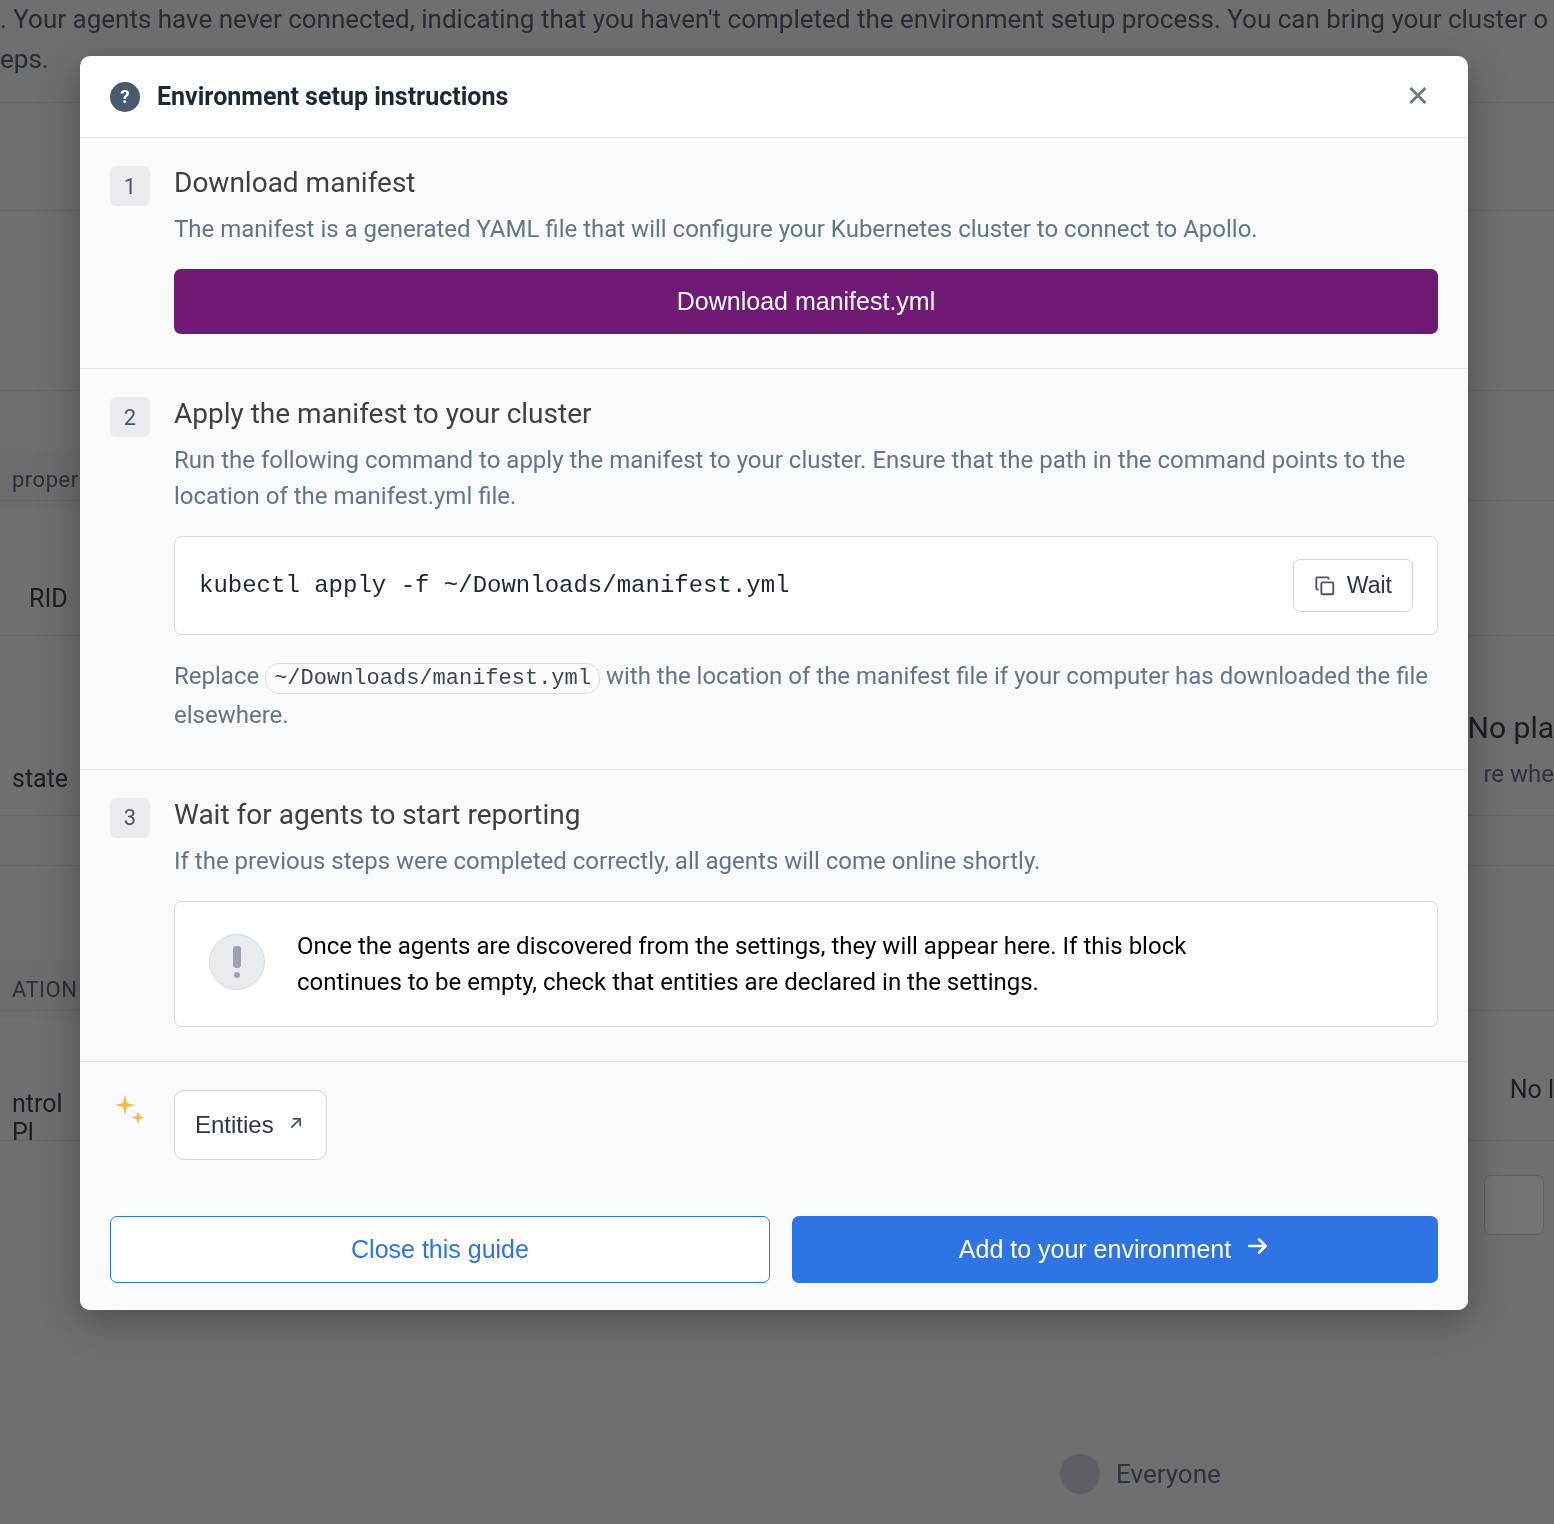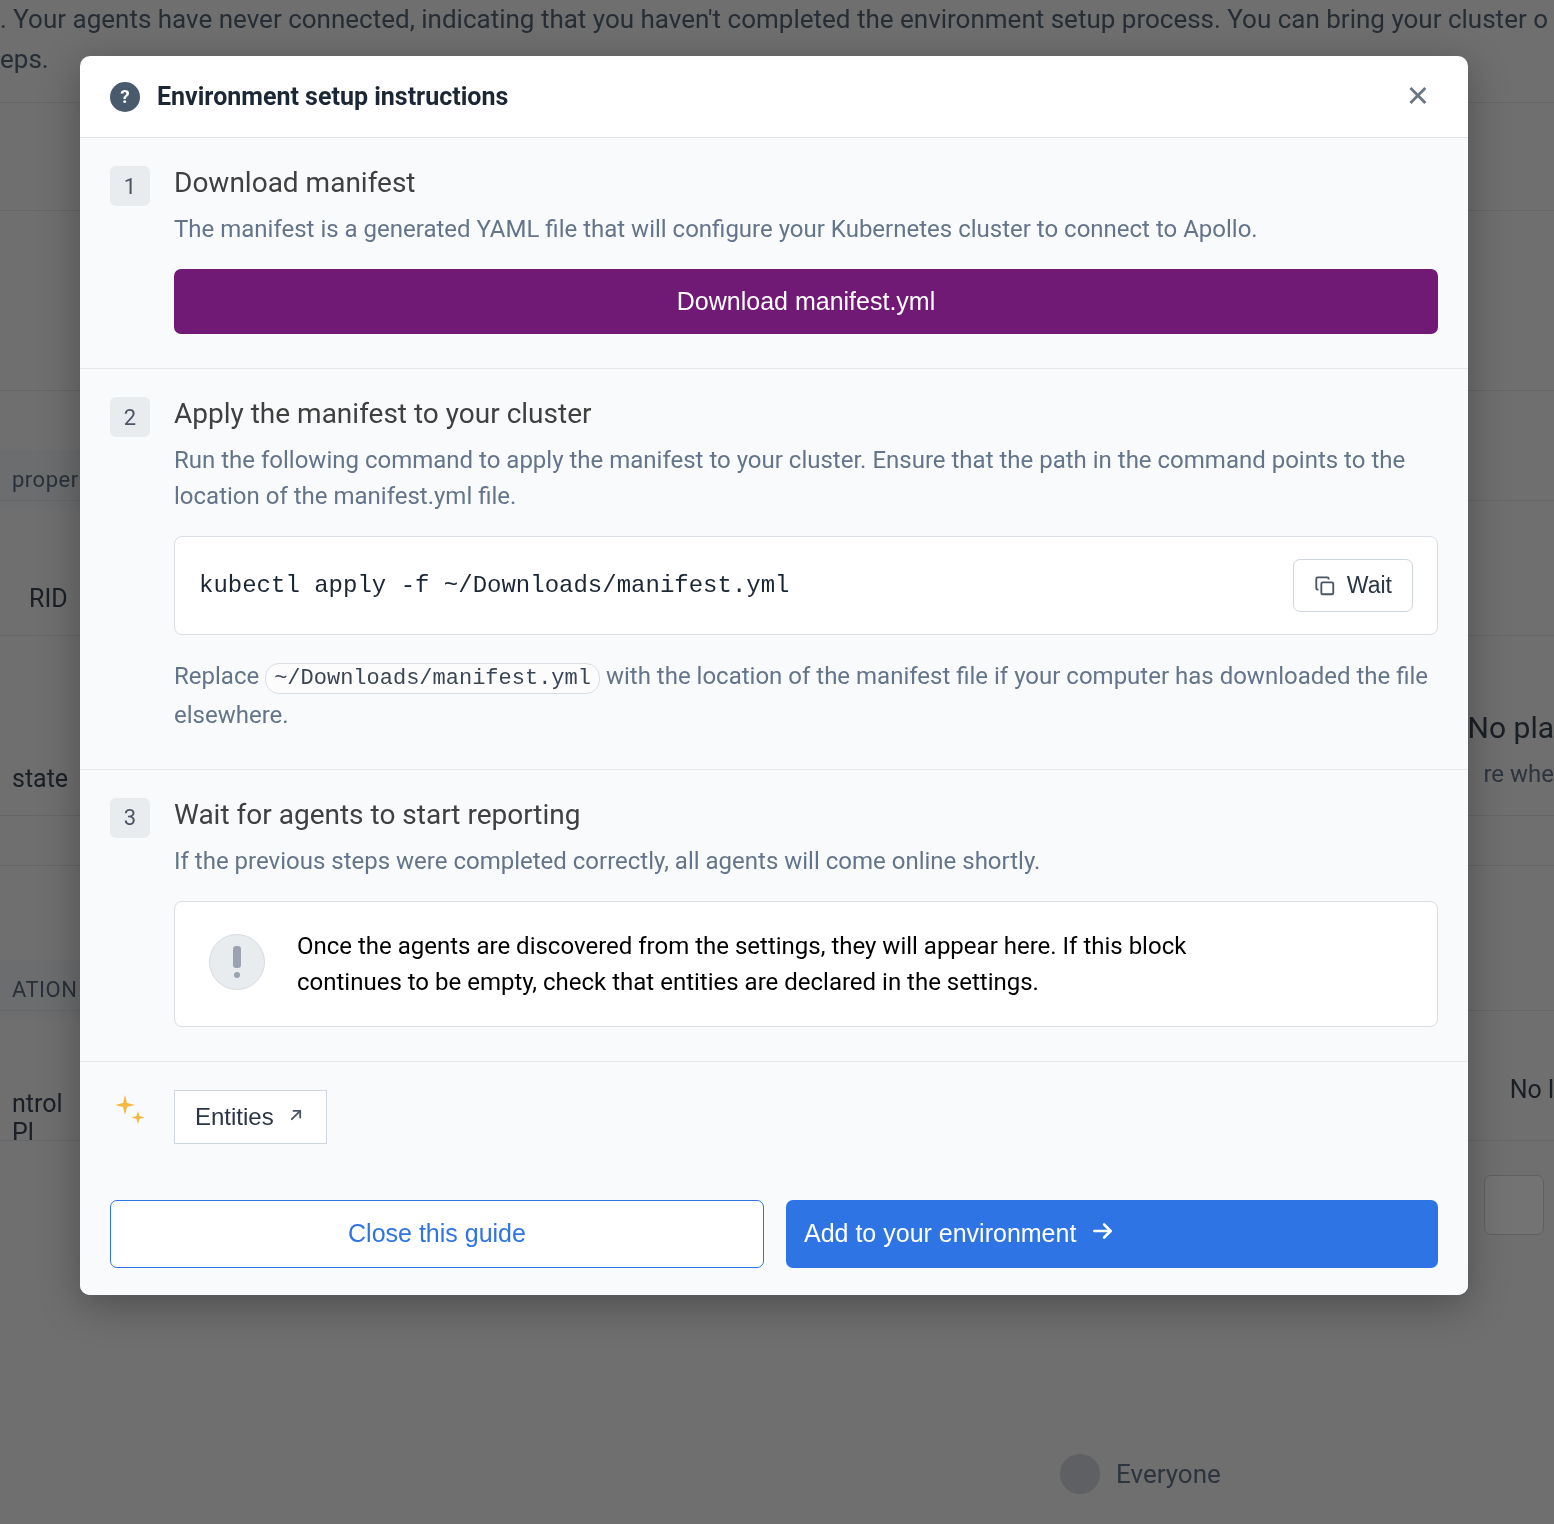--- a/index.html
+++ b/index.html
@@ -224,22 +224,22 @@
       display: flex;
       align-items: flex-start;
       gap: 20px;
     }
     .done-text {
       flex: 1;
     }
     .entities-btn {
       background: #fff;
       border: 1px solid #d0d6dd;
-      border-radius: 0;
-      padding: 12px 20px;
+      border-radius: 10px;
+      padding: 20px 20px;
       font-size: 24px;
       color: #2a3645;
       display: inline-flex;
       align-items: center;
       gap: 12px;
       cursor: pointer;
       flex: none;
     }
     .modal-footer {
       padding: 22px 30px 27px 30px;
@@ -258,27 +258,28 @@
       font-weight: 500;
       cursor: pointer;
       text-align: center;
     }
     .btn-primary {
       flex: 1;
       background: #2f74e5;
       color: #fff;
       border: none;
       border-radius: 7px;
-      padding: 18px;
+      padding: 12px;
       font-size: 25px;
       font-weight: 500;
       cursor: pointer;
       text-align: center;
       display: inline-flex;
       align-items: center;
+      justify-content: center;
       gap: 14px;
     }
     .arrow-icon {
       display: inline-block;
     }
     .bg-line {
       border-bottom: 1px solid #dfe3e8;
     }
     .bg-label {
       background: #eff2f5;

